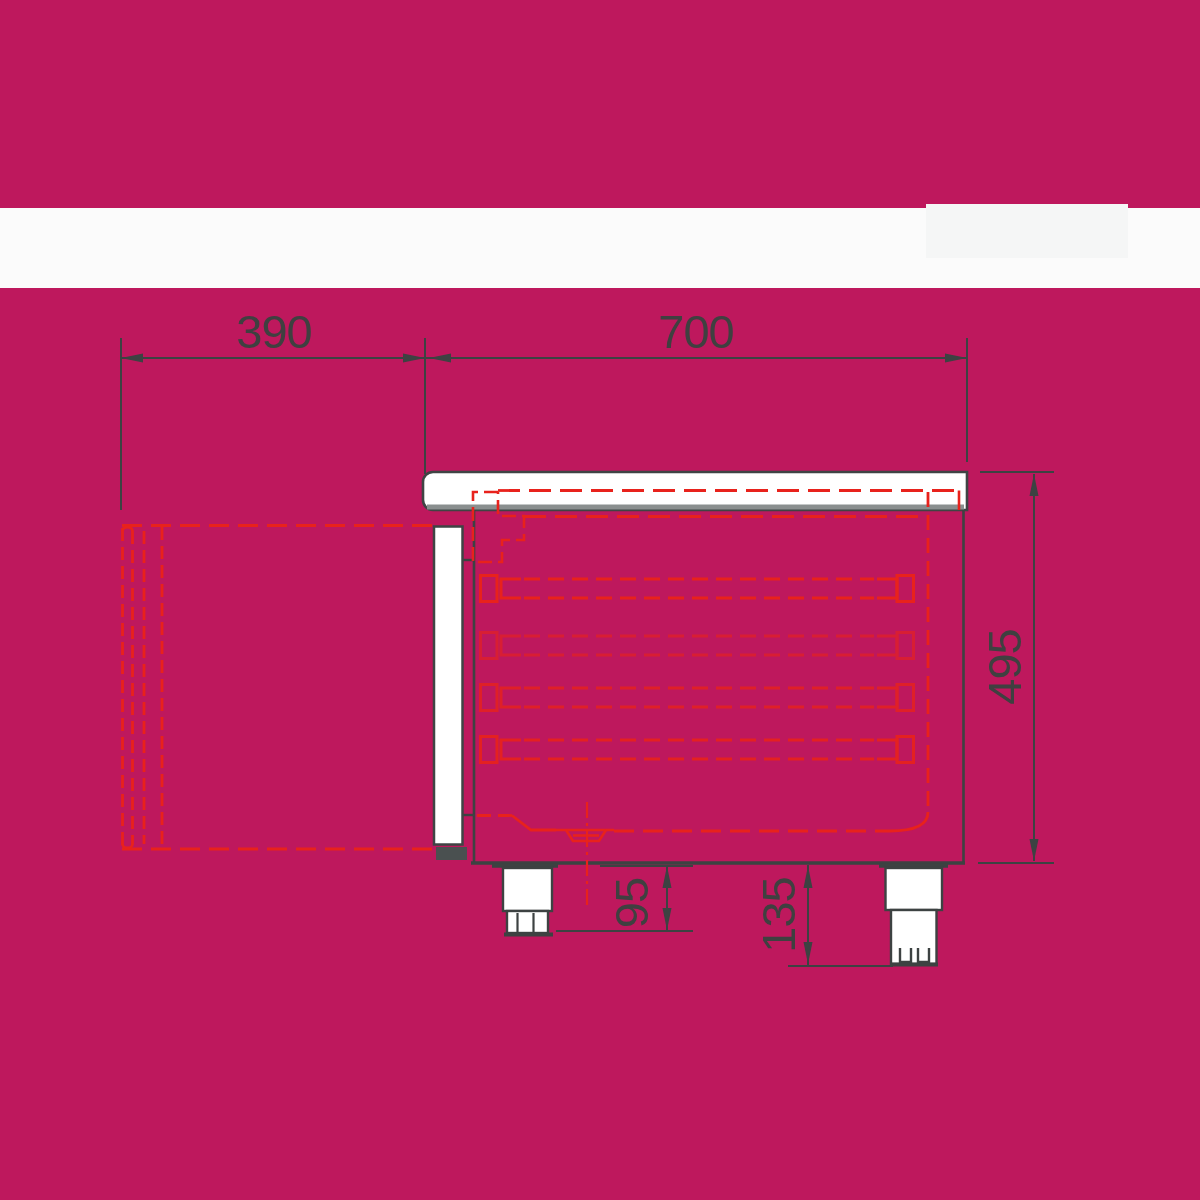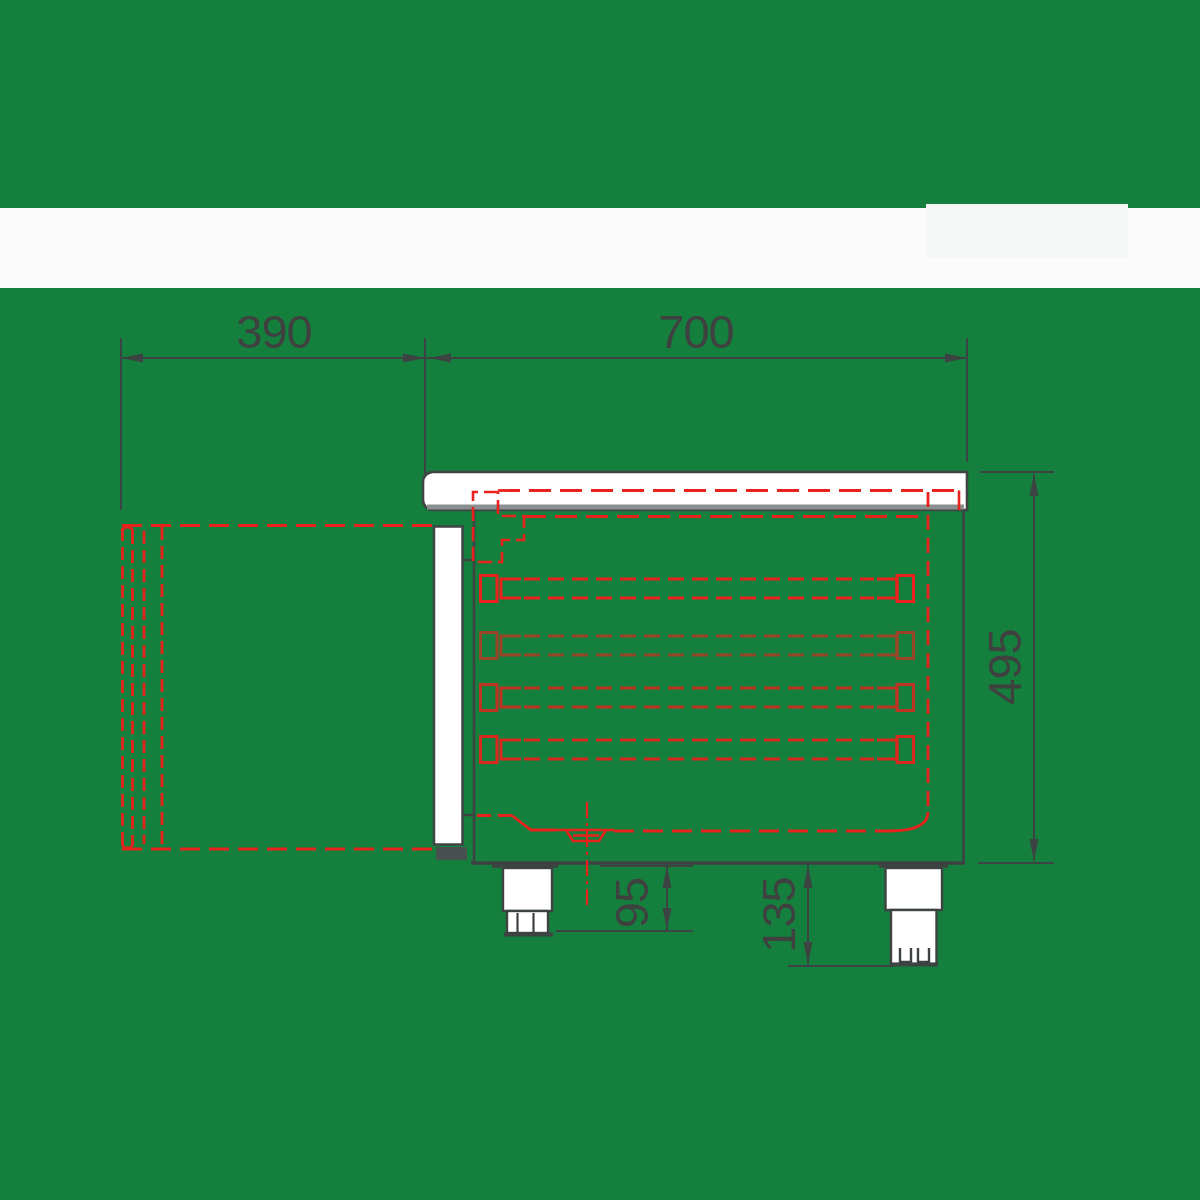--- a/index.html
+++ b/index.html
@@ -1,16 +1,16 @@
 <!DOCTYPE html>
 <html><head>
 <meta charset="utf-8">
 <style>
   html,body{margin:0;padding:0;background:#ffffff;}
-  #canvas{position:relative;width:1200px;height:1200px;background:#15803d;overflow:hidden;
+  #canvas{position:relative;width:1200px;height:1200px;background:#be185d;overflow:hidden;
           font-family:"Liberation Sans", sans-serif;}
   .band{position:absolute;pointer-events:none;}
   svg{position:absolute;left:0;top:0;}
   text{font-family:"Liberation Sans", sans-serif;letter-spacing:-1px;}
 </style>
 </head>
 <body>
 
 <div id="canvas">
 

